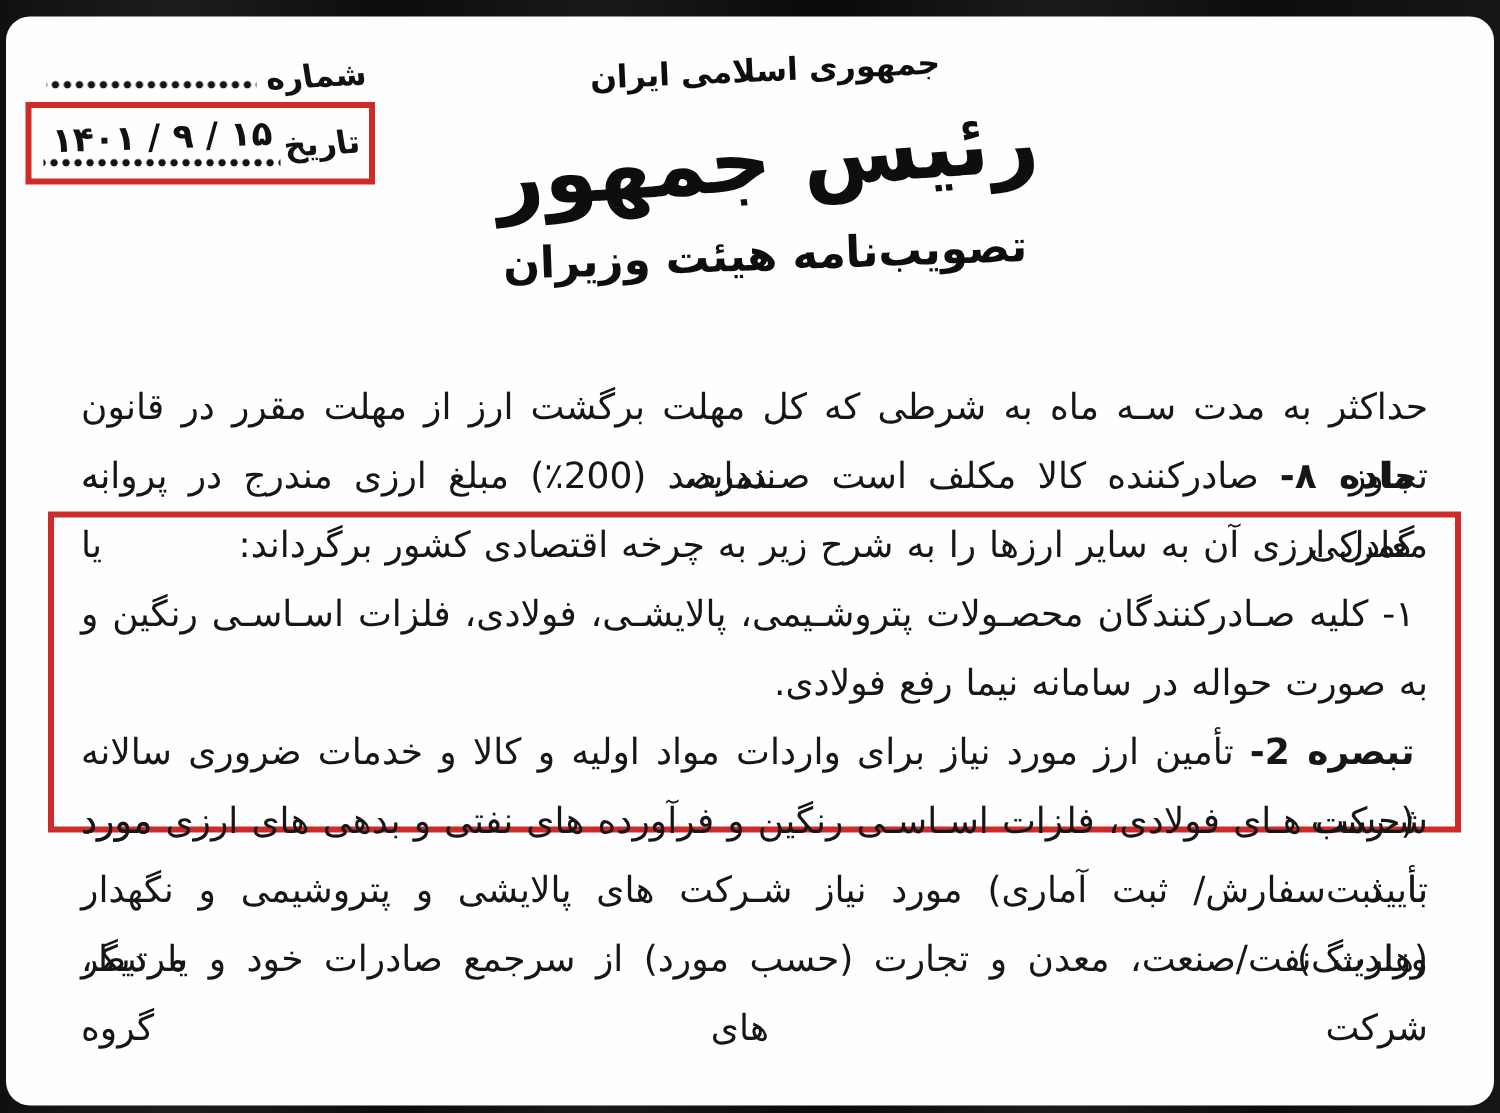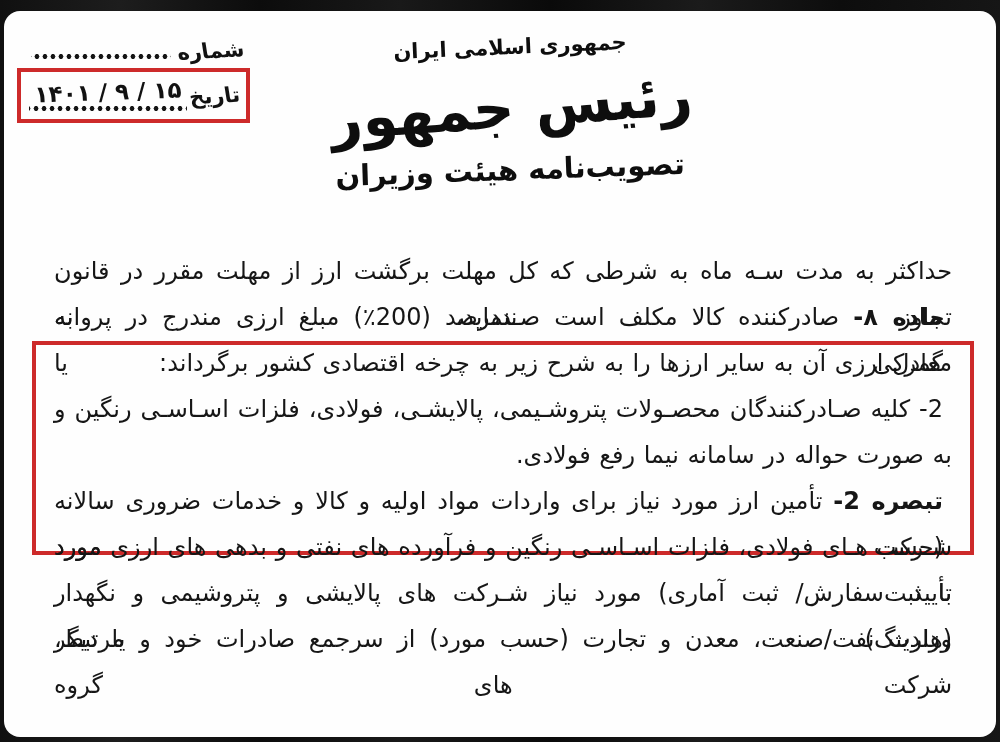--- a/index.html
+++ b/index.html
@@ -126,21 +126,21 @@
     </div>
 
     <div class="article8-highlight-box"></div>
 
     <div class="document-body">
       <div class="line jl">حداکثر به مدت سـه ماه به شرطی که کل مهلت برگشت ارز از مهلت مقرر در قانون تجاوز ننماید، به</div>
       <div class="line jl indent">
         <span class="lead">ماده ۸-</span><span> صادرکننده کالا مکلف است صـددرصد (200٪) مبلغ ارزی مندرج در پروانه گمرکی یا</span>
       </div>
       <div class="line">معادل ارزی آن به سایر ارزها را به شرح زیر به چرخه اقتصادی کشور برگرداند:</div>
-      <div class="line jl indent">2- کلیه صـادرکنندگان محصـولات پتروشـیمی، پالایشـی، فولادی، فلزات اسـاسـی رنگین و</div>
+      <div class="line jl indent">۱- کلیه صـادرکنندگان محصـولات پتروشـیمی، پالایشـی، فولادی، فلزات اسـاسـی رنگین و</div>
       <div class="line">به صورت حواله در سامانه نیما رفع فولادی.</div>
       <div class="line jl indent">
         <span class="lead">تبصره 2-</span><span> تأمین ارز مورد نیاز برای واردات مواد اولیه و کالا و خدمات ضروری سالانه (حسب مورد</span>
       </div>
       <div class="line jl">شـرکت هـای فولادی، فلزات اسـاسـی رنگین و فرآورده های نفتی و بدهی های ارزی مورد تأیید</div>
       <div class="line jl">با ثبت‌سفارش/ ثبت آماری) مورد نیاز شـرکت های پالایشی و پتروشیمی و نگهدار (هلدینگ) مرتبط،</div>
       <div class="line jl">وزارت نفت/صنعت، معدن و تجارت (حسب مورد) از سرجمع صادرات خود و یا دیگر شرکت های گروه</div>
     </div>
 
   </div>

